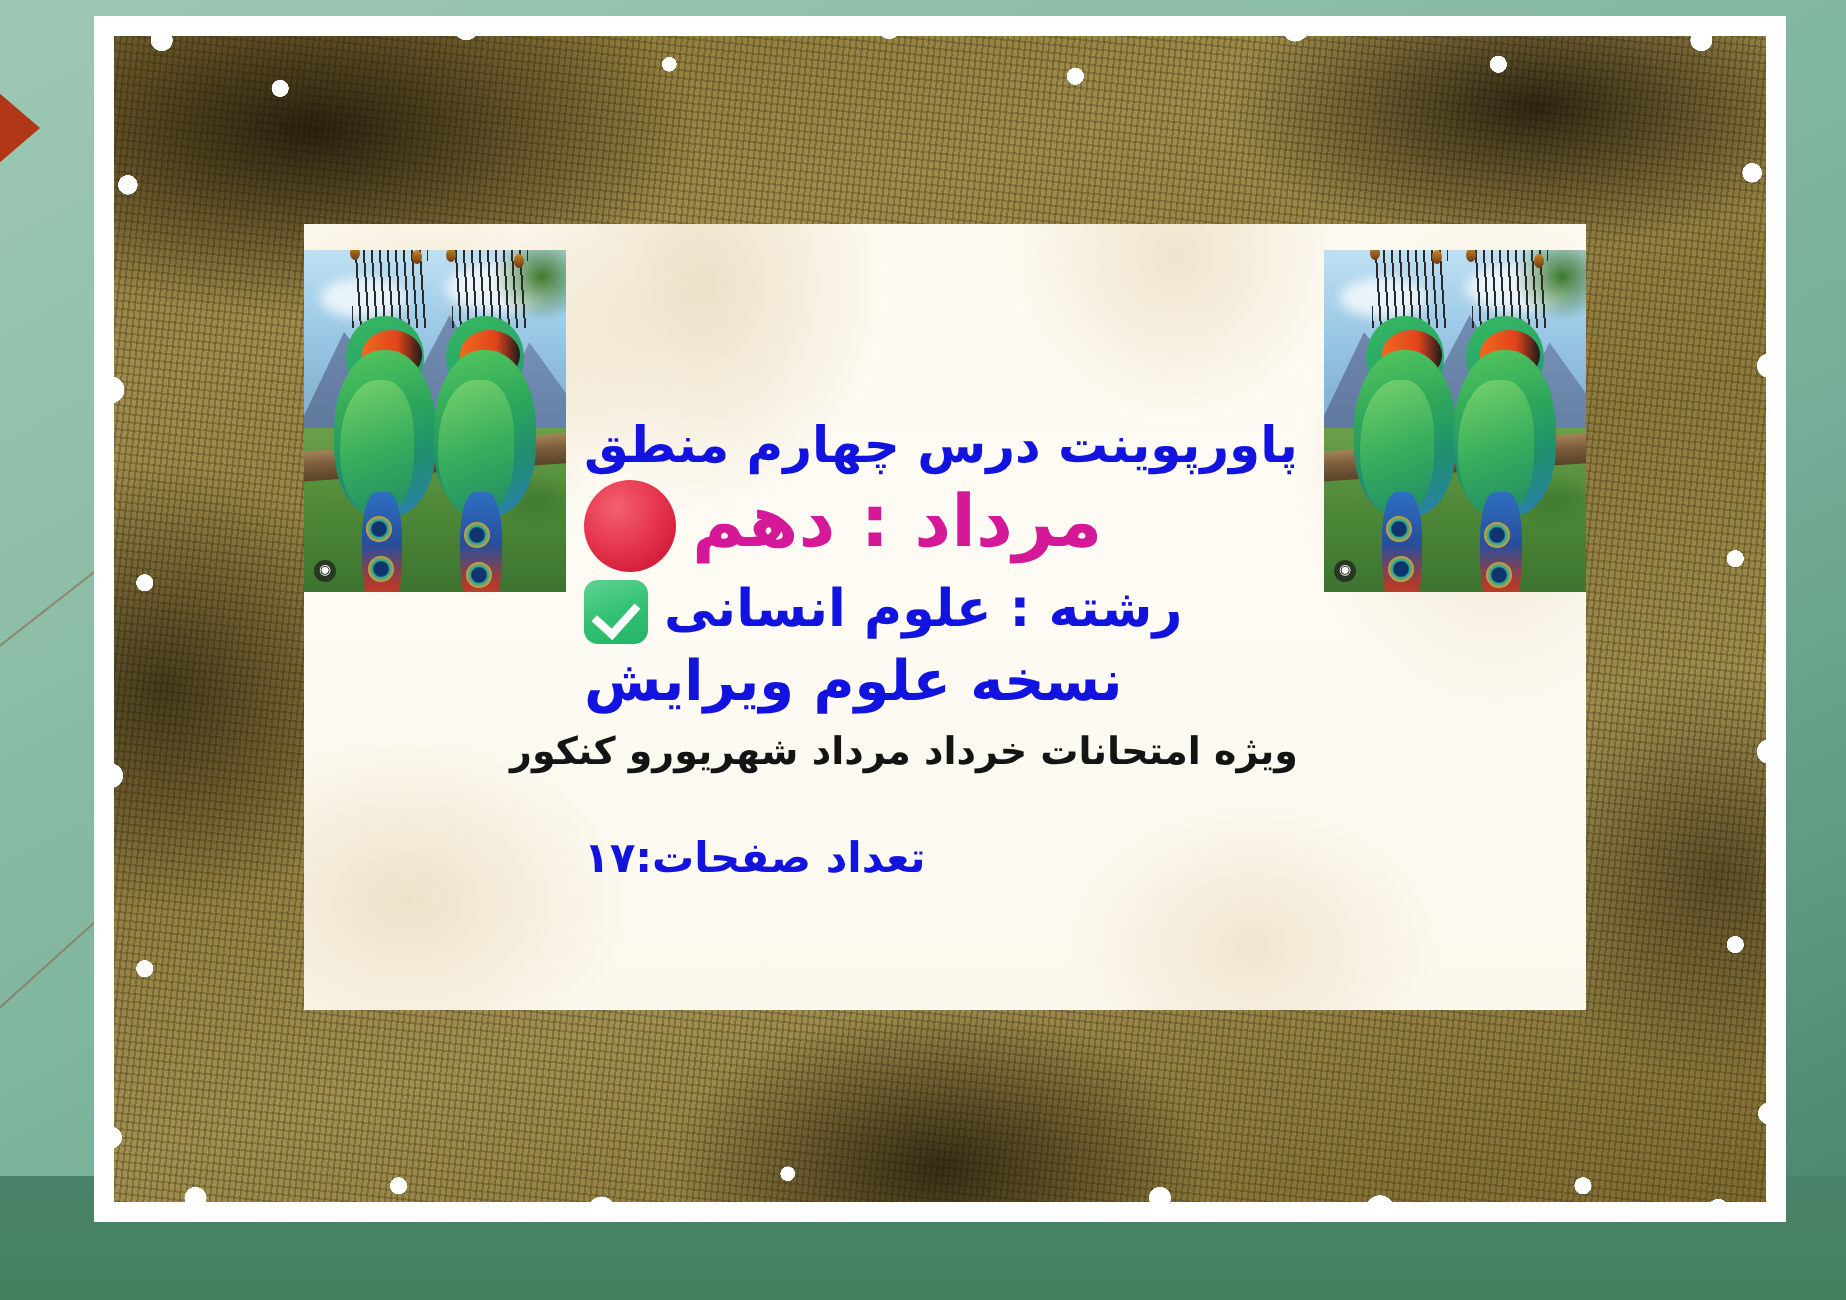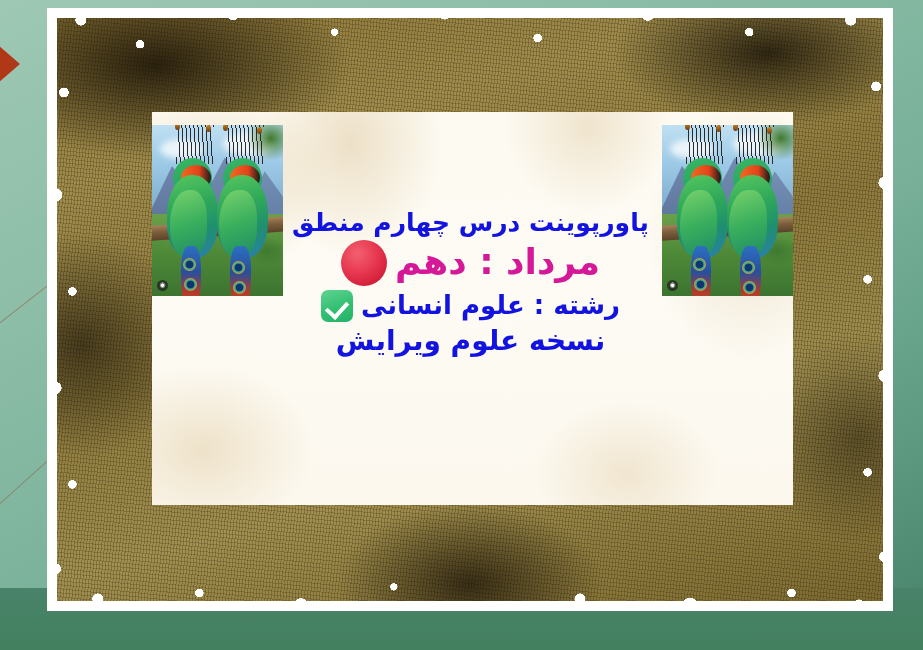--- a/index.html
+++ b/index.html
@@ -236,21 +236,21 @@
     background: rgba(30,30,30,.72);
     color: #fff; font-size: 7px; line-height: 11px; text-align: center;
   }
 
   
   .textblock {
     position: absolute;
     left: 140px;
     right: 144px;
     top: 96px;
-    text-align: center;
+    text-align: left;
     direction: rtl;
   }
   .line {
     margin: 0;
     font-weight: bold;
     line-height: 1.18;
     white-space: nowrap;
   }
   .line-title {
     font-size: 25px;
@@ -424,21 +424,23 @@
 
         <p class="line line-field">
           <span class="emoji-row">
             <span>رشته : علوم انسانی</span>
             <span class="emoji-check"></span>
           </span>
         </p>
 
         <p class="line line-version">نسخه علوم ویرایش</p>
 
-
+        <p class="line line-exam">ویژه امتحانات خرداد مرداد شهریورو کنکور</p>
+
+        <p class="line line-pages">تعداد صفحات:۱۷</p>
 
       </div>
 
     </div>
 
   </div>
 
 </div>
 
 </body></html>

